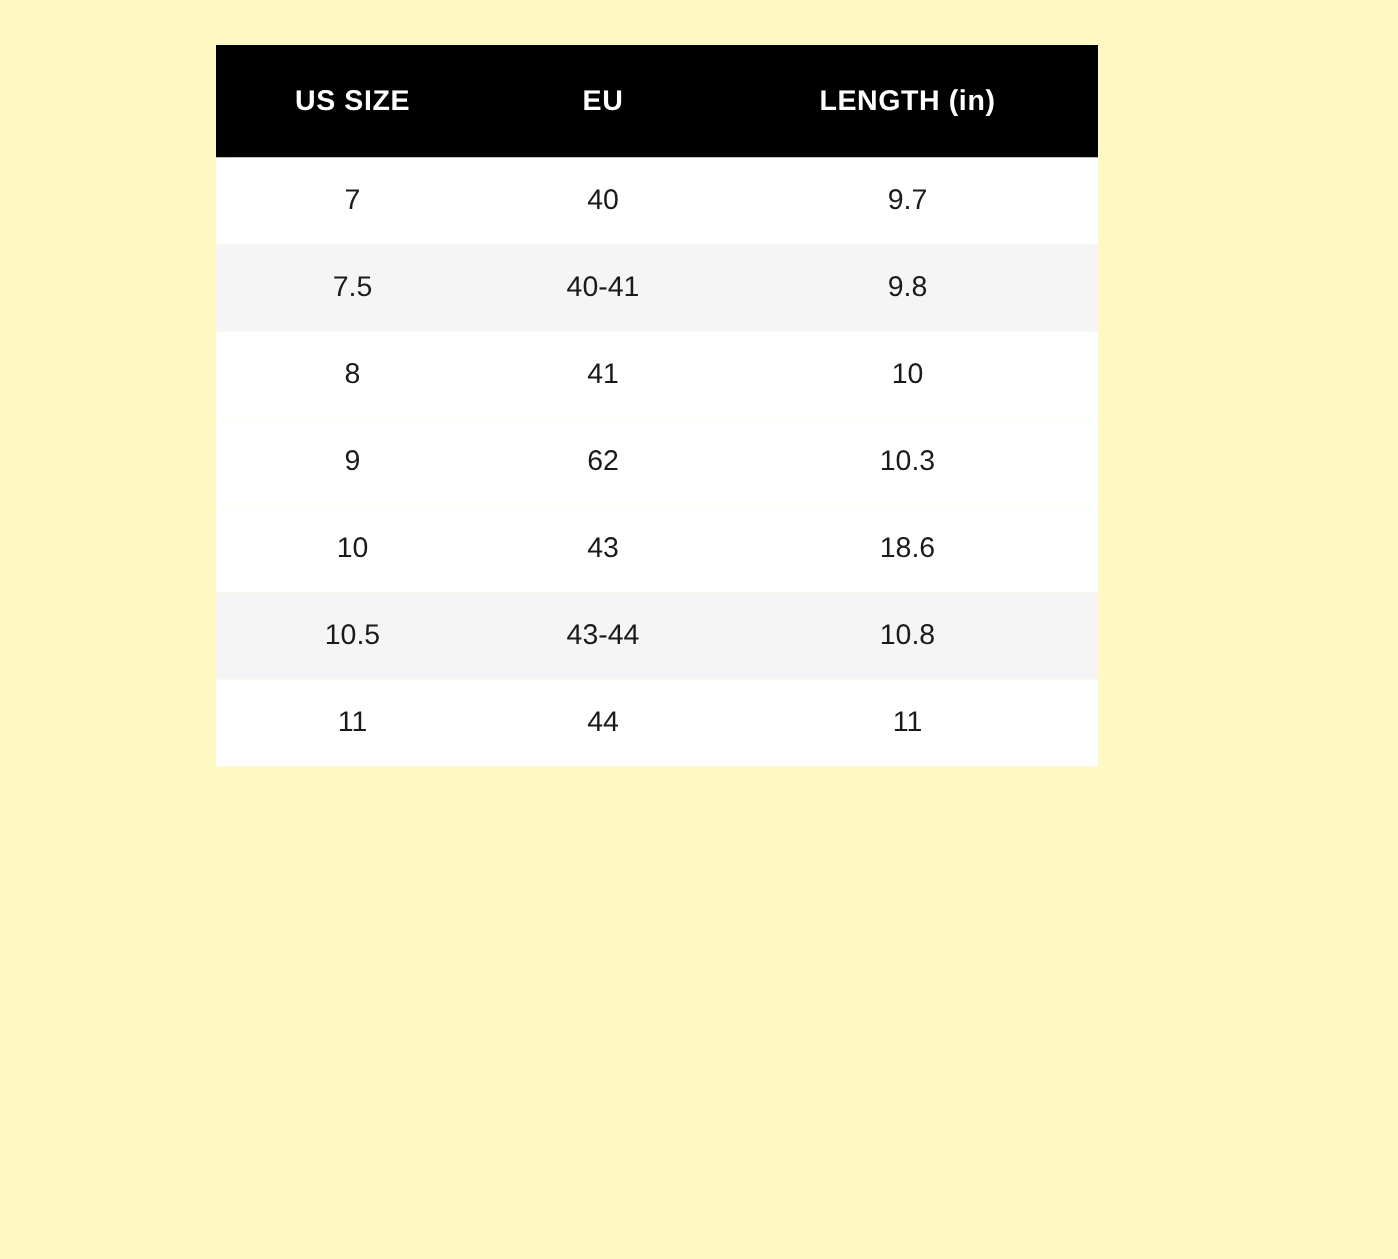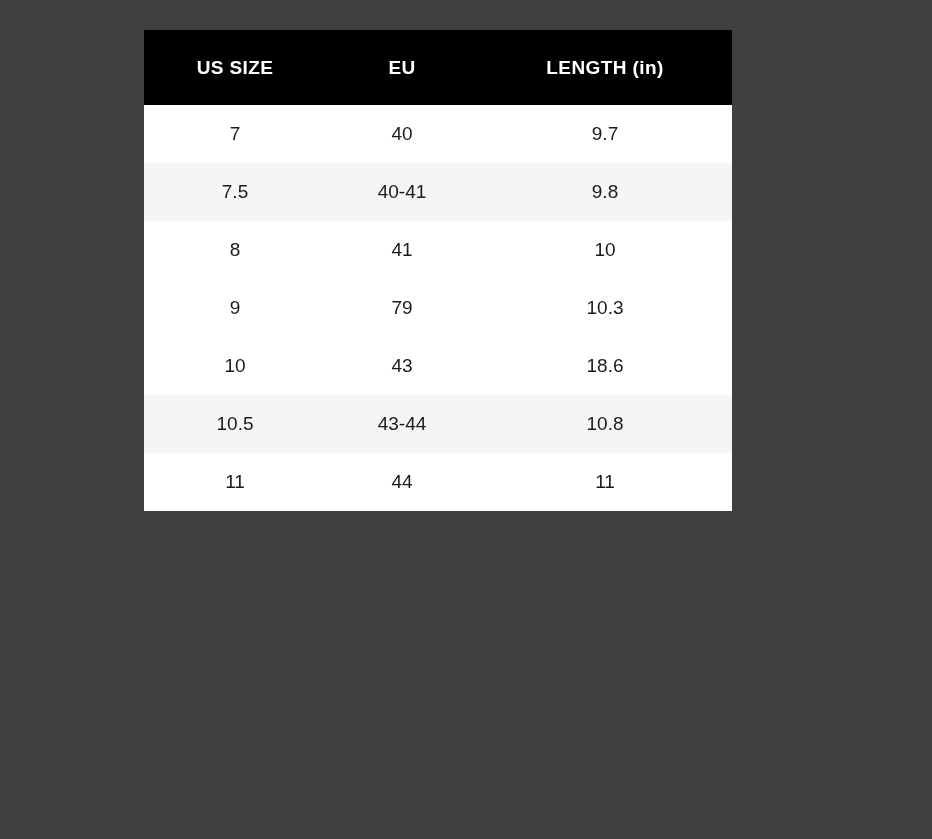--- a/index.html
+++ b/index.html
@@ -8,21 +8,21 @@
     padding: 0;
     width: 932px;
     height: 839px;
     background: #ffffff;
     font-family: "Liberation Sans", sans-serif;
   }
   .page {
     position: relative;
     width: 932px;
     height: 839px;
-    background: #404040;
+    background: #fef9c3;
     overflow: hidden;
   }
   .size-table {
     position: absolute;
     left: 144px;
     top: 30px;
     width: 588px;
     border-collapse: collapse;
     table-layout: fixed;
   }
@@ -82,21 +82,21 @@
         <td>40-41</td>
         <td>9.8</td>
       </tr>
       <tr>
         <td>8</td>
         <td>41</td>
         <td>10</td>
       </tr>
       <tr>
         <td>9</td>
-        <td>79</td>
+        <td>62</td>
         <td>10.3</td>
       </tr>
       <tr>
         <td>10</td>
         <td>43</td>
         <td>18.6</td>
       </tr>
       <tr class="alt">
         <td>10.5</td>
         <td>43-44</td>

